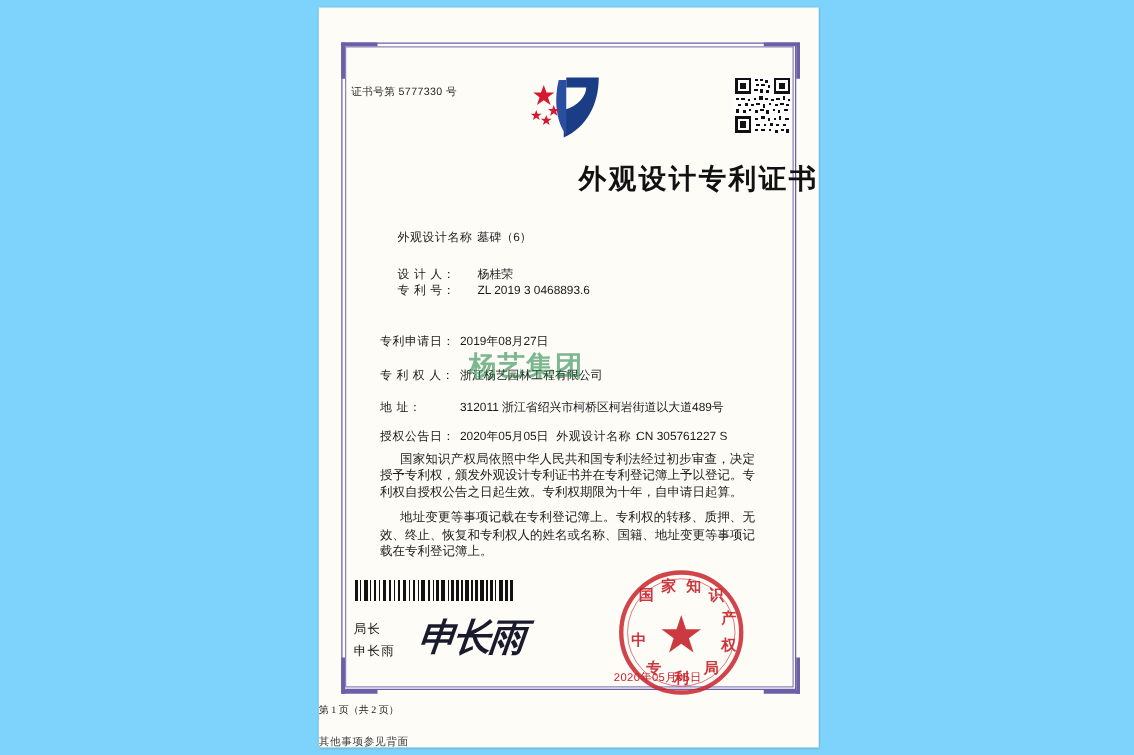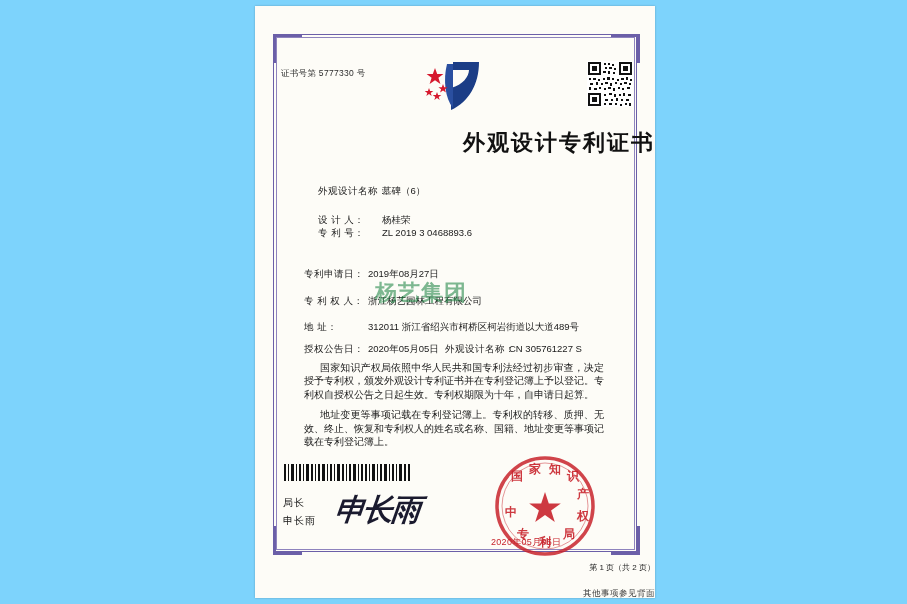--- a/index.html
+++ b/index.html
@@ -197,31 +197,31 @@
     color: #c8232c;
     font-family: "Liberation Sans", sans-serif;
     letter-spacing: 0.3px;
   }
   
   #page-indicator {
     position: absolute;
     left: 0;
     top: 556px;
     width: 400px;
-    text-align: right;
+    text-align: left;
     font-size: 8px;
     color: #222;
-    font-family: Liberation Sans, sans-serif;
+    font-family: Liberation Serif, serif;
   }
   #back-note {
     position: absolute;
     left: 0;
     top: 588px;
     width: 400px;
-    text-align: right;
+    text-align: left;
     font-size: 8.5px;
     color: #3a3a3a;
     font-family: "Liberation Sans", sans-serif;
     letter-spacing: 0.5px;
   }
   
   #watermark {
     position: absolute;
     left: 120px;
     top: 272px;

